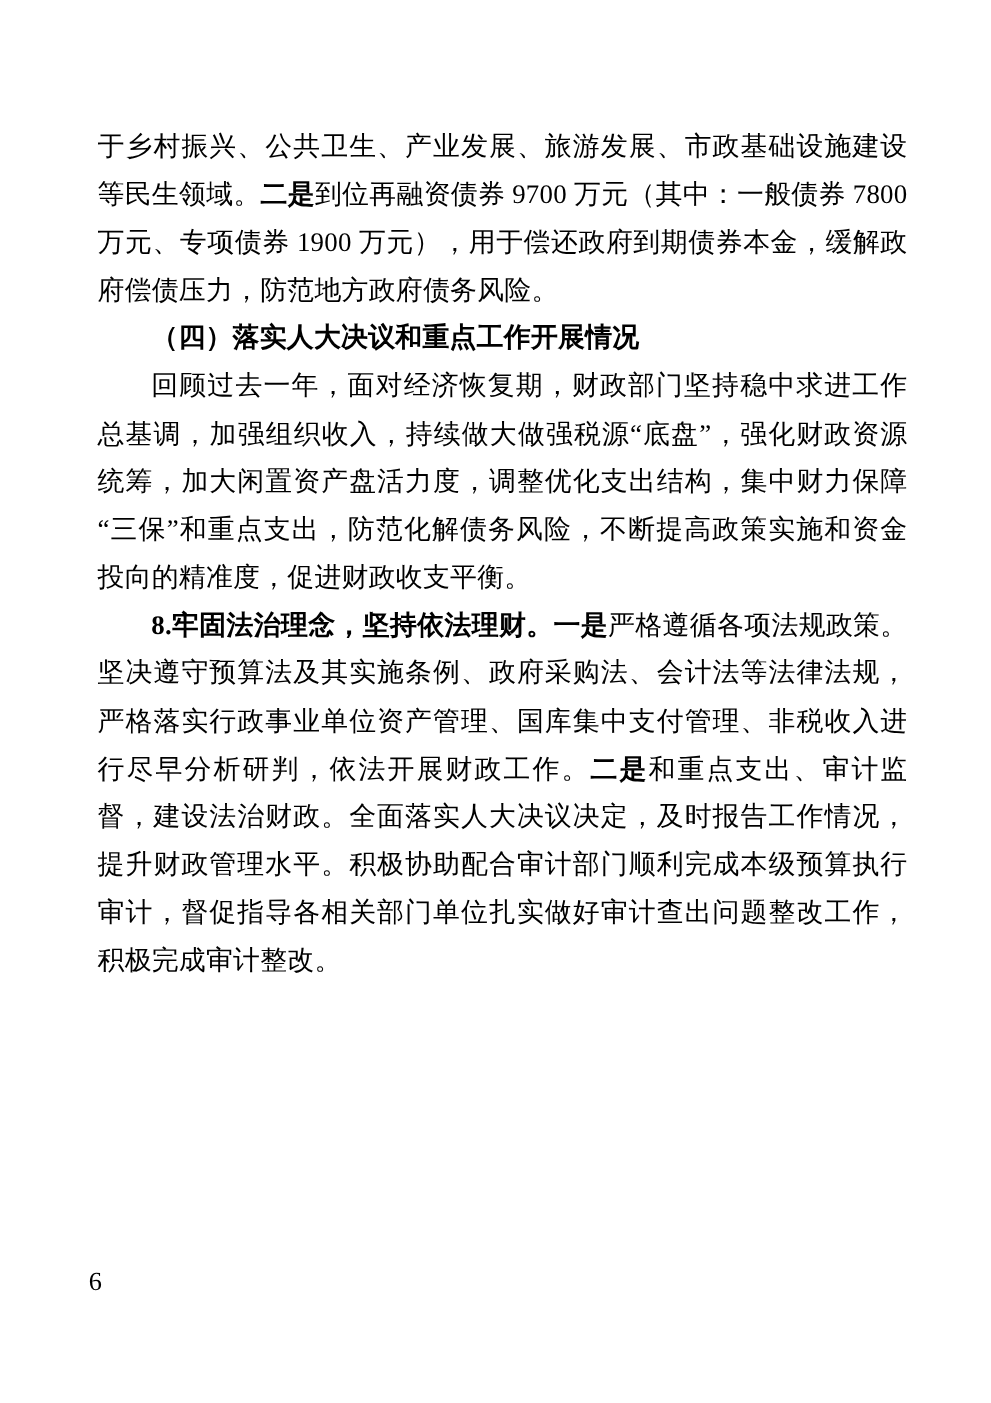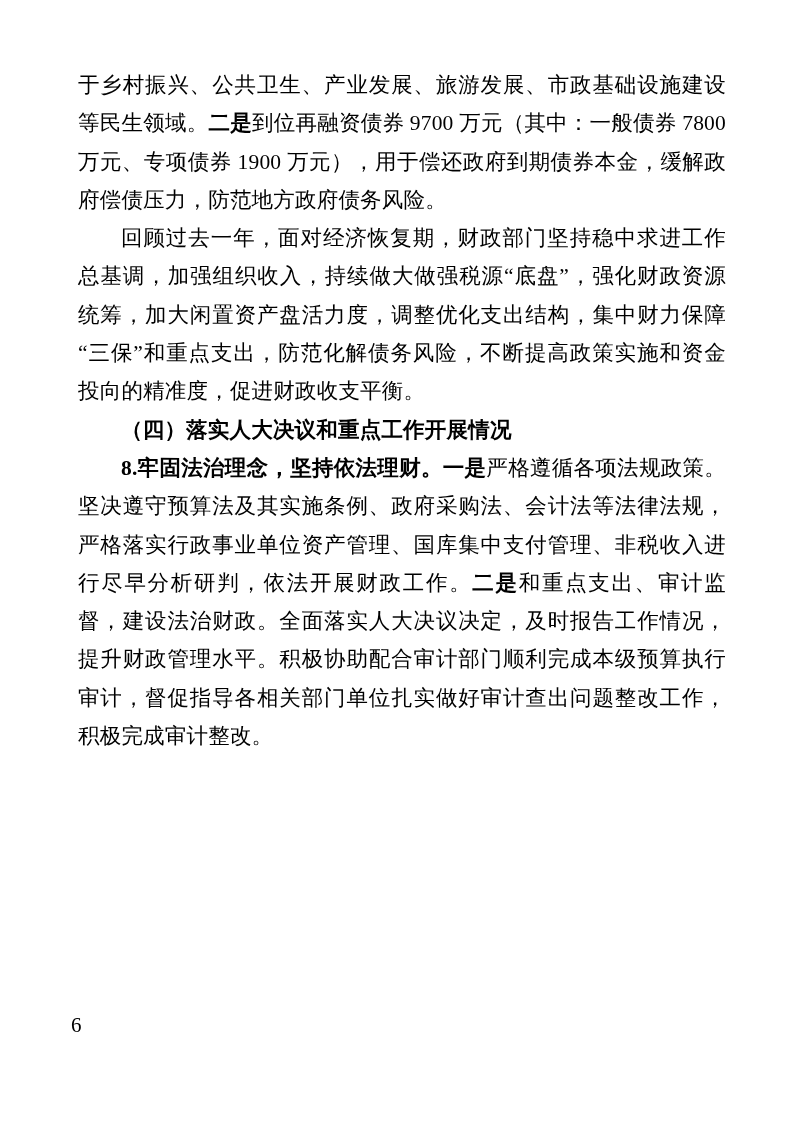--- a/index.html
+++ b/index.html
@@ -18,21 +18,21 @@
   .page {
     position: absolute;
     top: 0;
     left: 0;
     width: 793px;
     height: 1122px;
     background: #ffffff;
   }
   .doc-body {
     position: absolute;
-    top: 66px;
+    top: 98px;
     left: 78px;
     width: 648px;
     font-size: 21.5px;
     line-height: 38.3px;
     text-align: justify;
     text-justify: inter-ideograph;
     letter-spacing: 0.2px;
   }
   p.para {
     margin: 0;
@@ -56,18 +56,18 @@
     font-family: "Liberation Serif", "DejaVu Serif", serif;
     color: #000000;
   }
 </style>
 </head>
 <body>
 
 <div class="page">
   <div class="doc-body">
       <p class="para"><span class="run">于乡村振兴、公共卫生、产业发展、旅游发展、市政基础设施建设等民生领域。</span><span class="run bold">二是</span><span class="run">到位再融资债券 9700 万元（其中：一般债券 7800 万元、专项债券 1900 万元），用于偿还政府到期债券本金，缓解政府偿债压力，防范地方政府债务风险。</span></p>
+      <p class="para indent heading"><span class="run bold">（四）落实人大决议和重点工作开展情况</span></p>
       <p class="para indent"><span class="run">回顾过去一年，面对经济恢复期，财政部门坚持稳中求进工作总基调，加强组织收入，持续做大做强税源“底盘”，强化财政资源统筹，加大闲置资产盘活力度，调整优化支出结构，集中财力保障“三保”和重点支出，防范化解债务风险，不断提高政策实施和资金投向的精准度，促进财政收支平衡。</span></p>
-      <p class="para indent heading"><span class="run bold">（四）落实人大决议和重点工作开展情况</span></p>
       <p class="para indent"><span class="run bold">8.牢固法治理念，坚持依法理财。一是</span><span class="run">严格遵循各项法规政策。坚决遵守预算法及其实施条例、政府采购法、会计法等法律法规，严格落实行政事业单位资产管理、国库集中支付管理、非税收入进行尽早分析研判，依法开展财政工作。</span><span class="run bold">二是</span><span class="run">和重点支出、审计监督，建设法治财政。全面落实人大决议决定，及时报告工作情况，提升财政管理水平。积极协助配合审计部门顺利完成本级预算执行审计，督促指导各相关部门单位扎实做好审计查出问题整改工作，积极完成审计整改。</span></p>
     </div>
   <div class="page-number">6</div>
 </div>
 
 </body></html>

